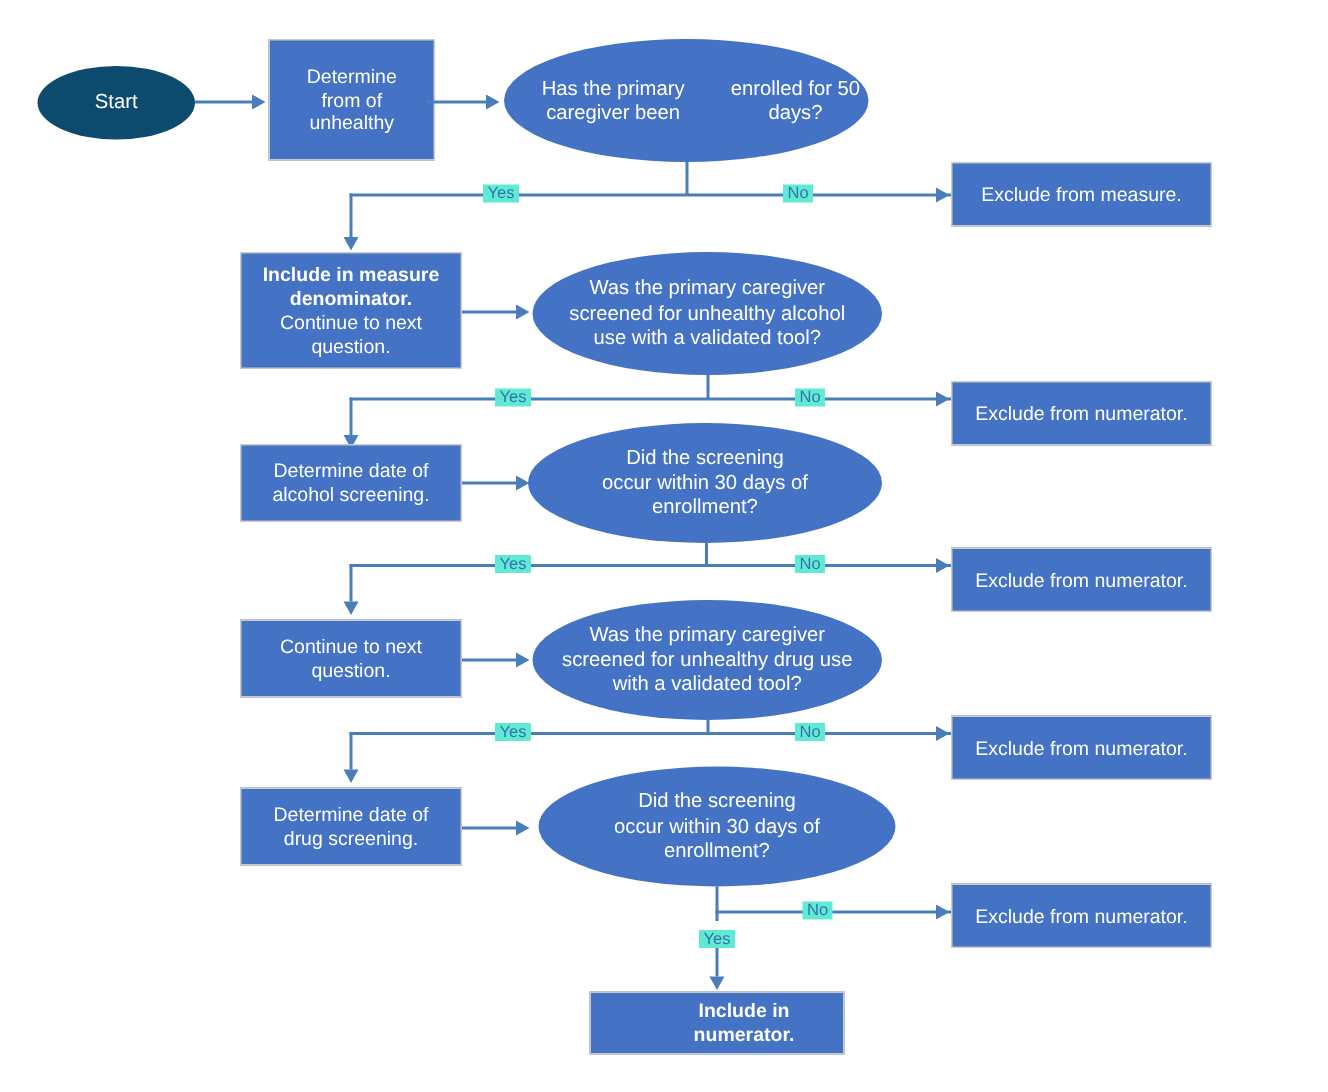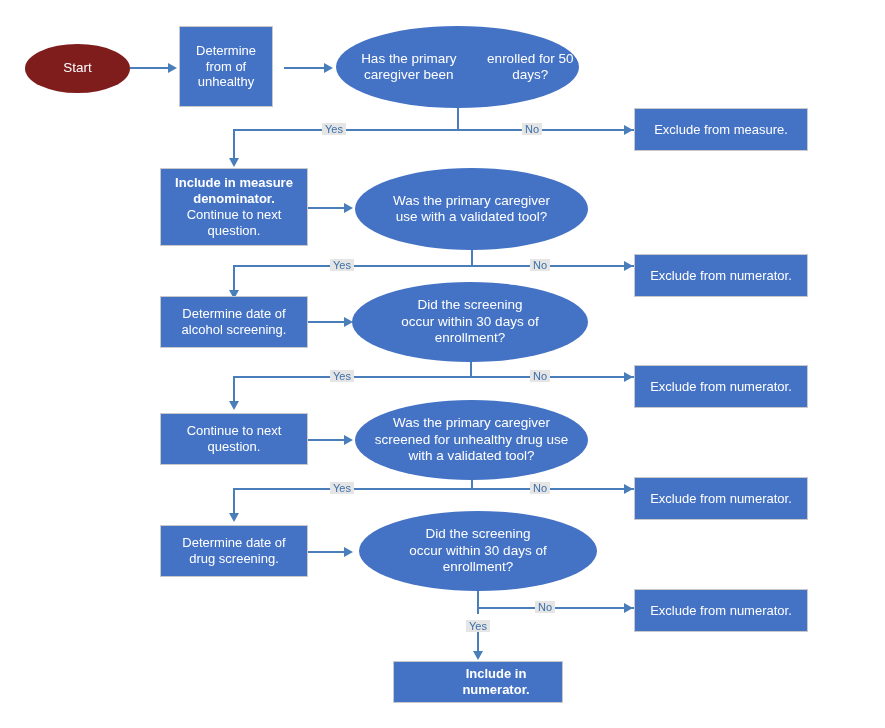--- a/index.html
+++ b/index.html
@@ -39,21 +39,21 @@
   .proc.bold { font-weight: bold; }
   .proc .b { font-weight: bold; display: block; }
   .proc .n { font-weight: normal; display: block; }
 
   .oval {
     background: #4472C4;
     border-radius: 50%;
     font-size: 13.5px;
   }
   .oval.start {
-    background: #7f1d1d;
+    background: #0c4a6e;
     font-size: 13.5px;
   }
 
   .node .txt { padding: 0 8px; display: block; }
 
   
   .ln {
     position: absolute;
     background: #4A7EBB;
   }
@@ -72,39 +72,39 @@
   .arrow.down {
     border-left: 5px solid transparent;
     border-right: 5px solid transparent;
     border-top: 9px solid #4A7EBB;
   }
 
   .elabel {
     position: absolute;
     font-size: 11px;
     color: #3B6FA8;
-    background: #e5e5e5;
+    background: #5eead4;
     padding: 0 3px;
     line-height: 12px;
     white-space: nowrap;
   }
 </style>
 </head>
 <body>
 
 <div id="canvas">
 
   <div class="node oval start" style="left:25px; top:44px; width:105px; height:49px;">
     <span class="txt">Start</span>
   </div>
 
   <div class="ln h" style="left:130px; top:67px; width:38px;"></div>
   <div class="arrow right" style="left:168px; top:63px;"></div>
 
-  <div class="node proc" style="left:179px; top:26px; width:94px; height:81px; flex-direction:column;text-align:center;">
+  <div class="node proc" style="left:179px; top:26px; width:111px; height:81px; flex-direction:column;text-align:center;">
     <span>Determine</span>
     <span>from of</span>
     <span>unhealthy</span>
   </div>
 
   <div class="ln h" style="left:284px; top:67px; width:40px;"></div>
   <div class="arrow right" style="left:324px; top:63px;"></div>
 
   <div class="node oval" style="left:336px; top:26px; width:243px; height:82px; flex-direction:row;">
     <span>Has the primary caregiver been</span>
@@ -128,20 +128,21 @@
     <span class="b">denominator.</span>
     <span class="n">Continue to next</span>
     <span class="n">question.</span>
   </div>
 
   <div class="ln h" style="left:308px; top:207px; width:36px;"></div>
   <div class="arrow right" style="left:344px; top:203px;"></div>
 
   <div class="node oval" style="left:355px; top:168px; width:233px; height:82px; flex-direction:column;">
     <span>Was the primary caregiver</span>
+    <span>screened for unhealthy alcohol</span>
     <span>use with a validated tool?</span>
   </div>
 
   <div class="ln v" style="left:471px; top:250px; height:16px;"></div>
   <div class="ln h" style="left:233px; top:265px; width:401px;"></div>
   <div class="elabel" style="left:330px; top:259px;">Yes</div>
   <div class="elabel" style="left:530px; top:259px;">No</div>
   <div class="ln v" style="left:233px; top:265px; height:25px;"></div>
   <div class="arrow down" style="left:229px; top:290px;"></div>
   <div class="arrow right" style="left:624px; top:261px;"></div>

